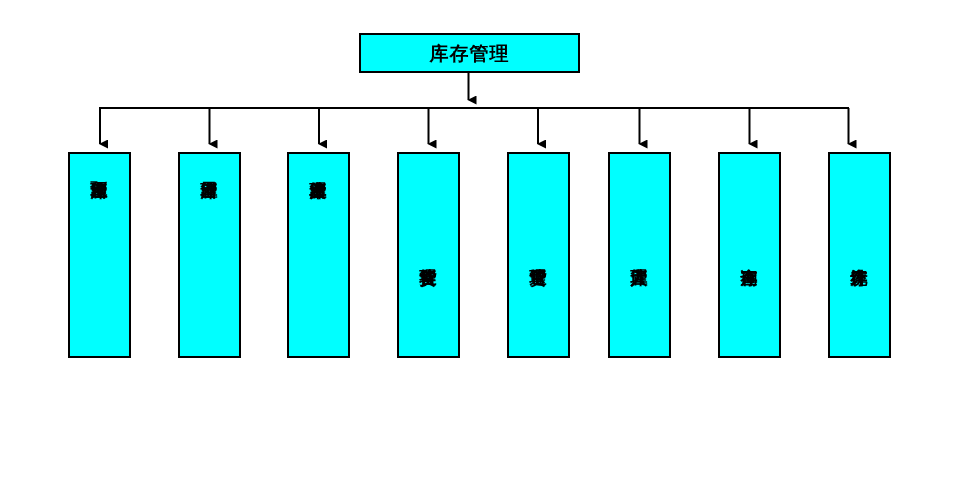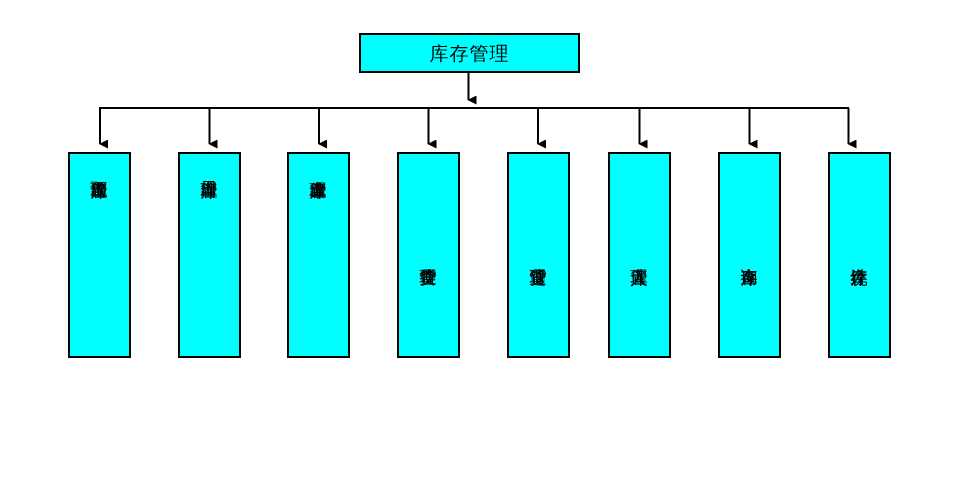--- a/index.html
+++ b/index.html
@@ -14,20 +14,21 @@
     overflow: hidden;
     font-family: "DejaVu Serif", "Liberation Serif", serif;
   }
 
   #diagram {
     position: absolute;
     left: 0;
     top: 0;
     width: 954px;
     height: 500px;
+    font-weight: bold;
   }
 
   .connector-layer {
     position: absolute;
     left: 0;
     top: 0;
     width: 954px;
     height: 500px;
     pointer-events: none;
   }

